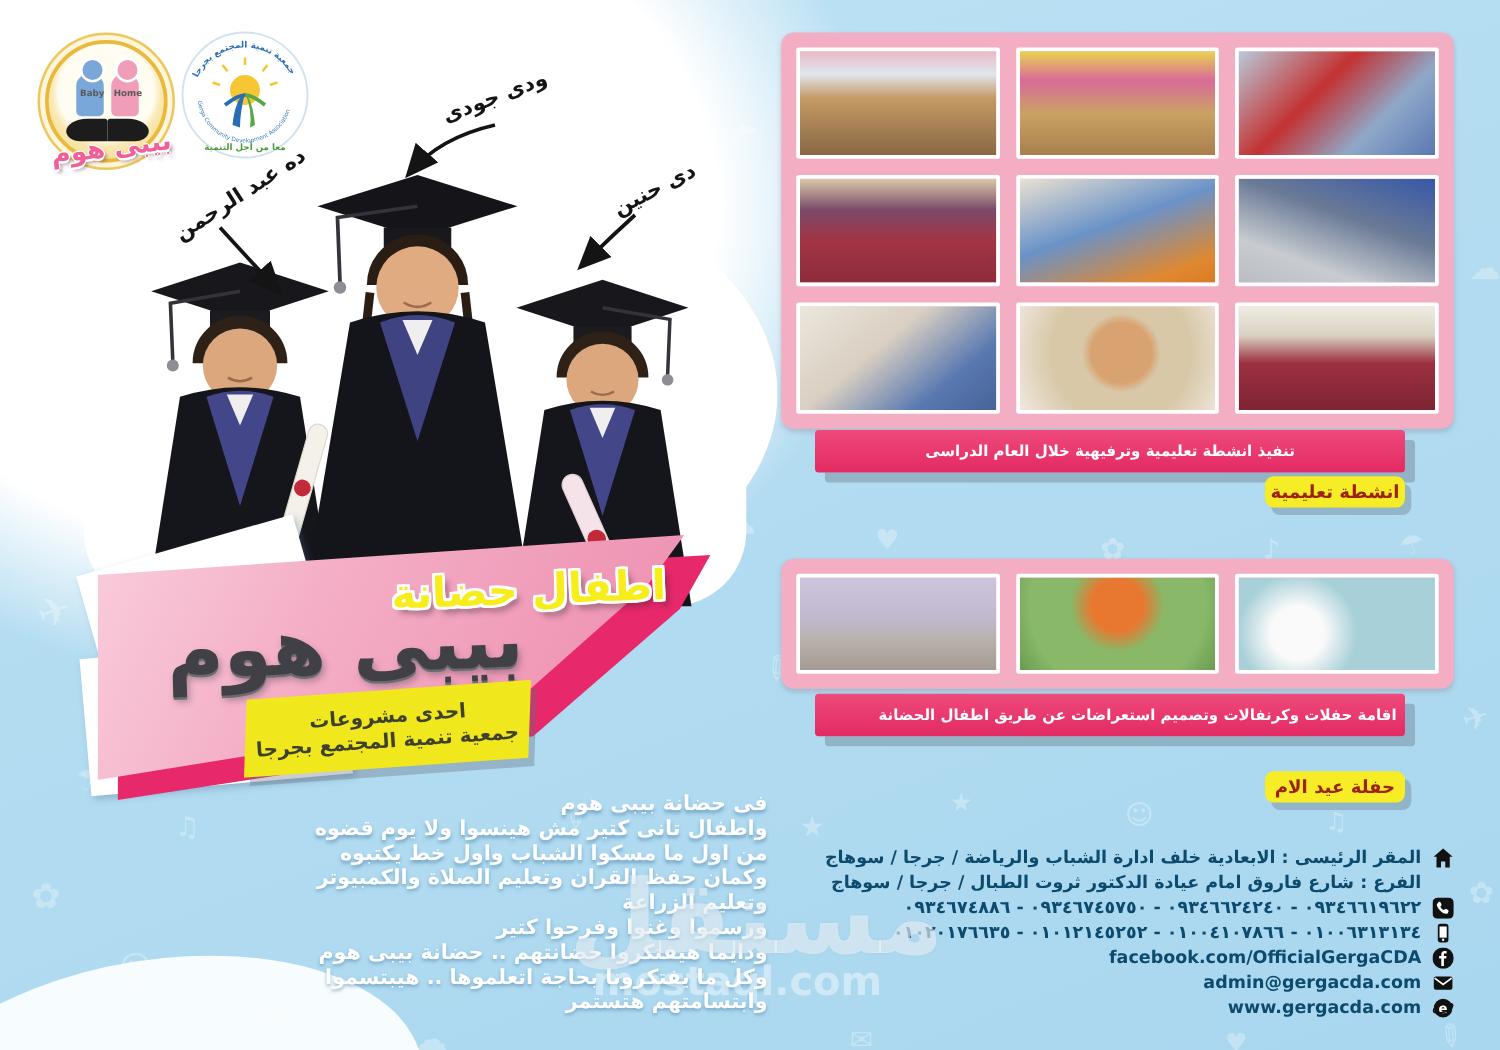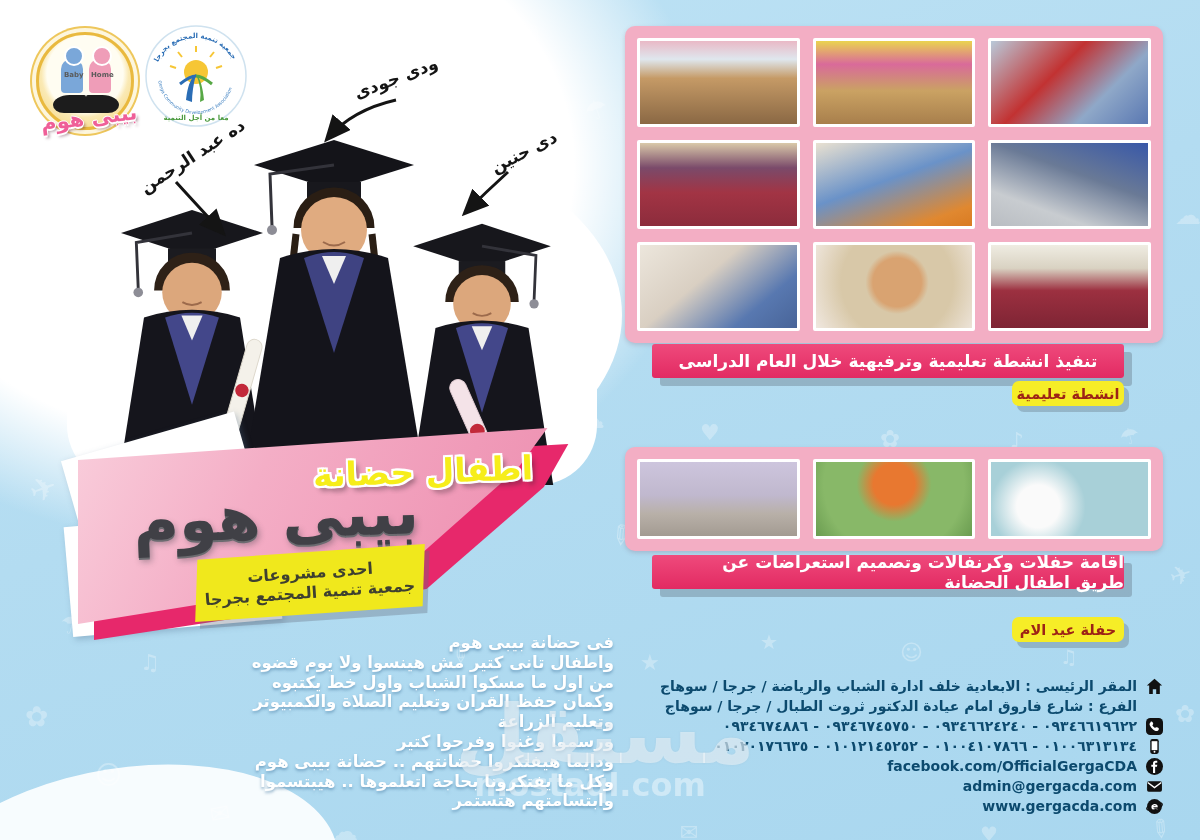--- a/index.html
+++ b/index.html
@@ -105,21 +105,21 @@
   .p8 { background:radial-gradient(circle at 52% 45%, #d9a371 0 26%, #d8c8a8 34% 60%, #f0e8e0 100%); }
   .p9 { background:linear-gradient(180deg,#efece2 0%,#d9d2c2 28%,#9c3040 55%,#7e2434 100%); }
   .q1 { background:linear-gradient(180deg,#cdc5dd 0%,#c0b8ce 45%,#b8b0a8 70%,#a39b92 100%); }
   .q2 { background:radial-gradient(circle at 50% 30%, #e87830 0 22%, #88b868 40% 75%, #6a9c50 100%); }
   .q3 { background:radial-gradient(circle at 30% 60%, #fafafa 0 18%, #a8d0d8 40% 100%); }
 
   .caption { left:652px; width:472px; height:34px; z-index:6;
      background:linear-gradient(180deg,#ef4a7c 0%,#e22a62 100%); border-radius:3px;
      box-shadow:8px 8px 0 rgba(84,96,108,.32);
      display:flex; align-items:center; justify-content:center;
-     color:#ffffff; font-weight:bold; font-size:17px; direction:rtl; }
+     color:#ffffff; font-weight:bold; font-size:12px; direction:rtl; }
   .caption1 { top:344px; } .caption2 { top:555px;padding-left:44px; }
   .tag { left:1012px; width:112px; height:25px; z-index:6; background:#f6ed27; border-radius:7px;
      box-shadow:5px 6px 0 rgba(84,96,108,.30);
      display:flex; align-items:center; justify-content:center;
      color:#9d2316; font-weight:bold; font-size:14.5px; direction:rtl; }
   .tag1 { top:381px; } .tag2 { top:599px;margin-top:18px; }
 
   
   .contact { left:628px; top:676px; width:536px; z-index:6; direction:rtl; color:#0c4a6e; }
   .contact .row { display:flex; align-items:center; gap:8px; justify-content:flex-start;

